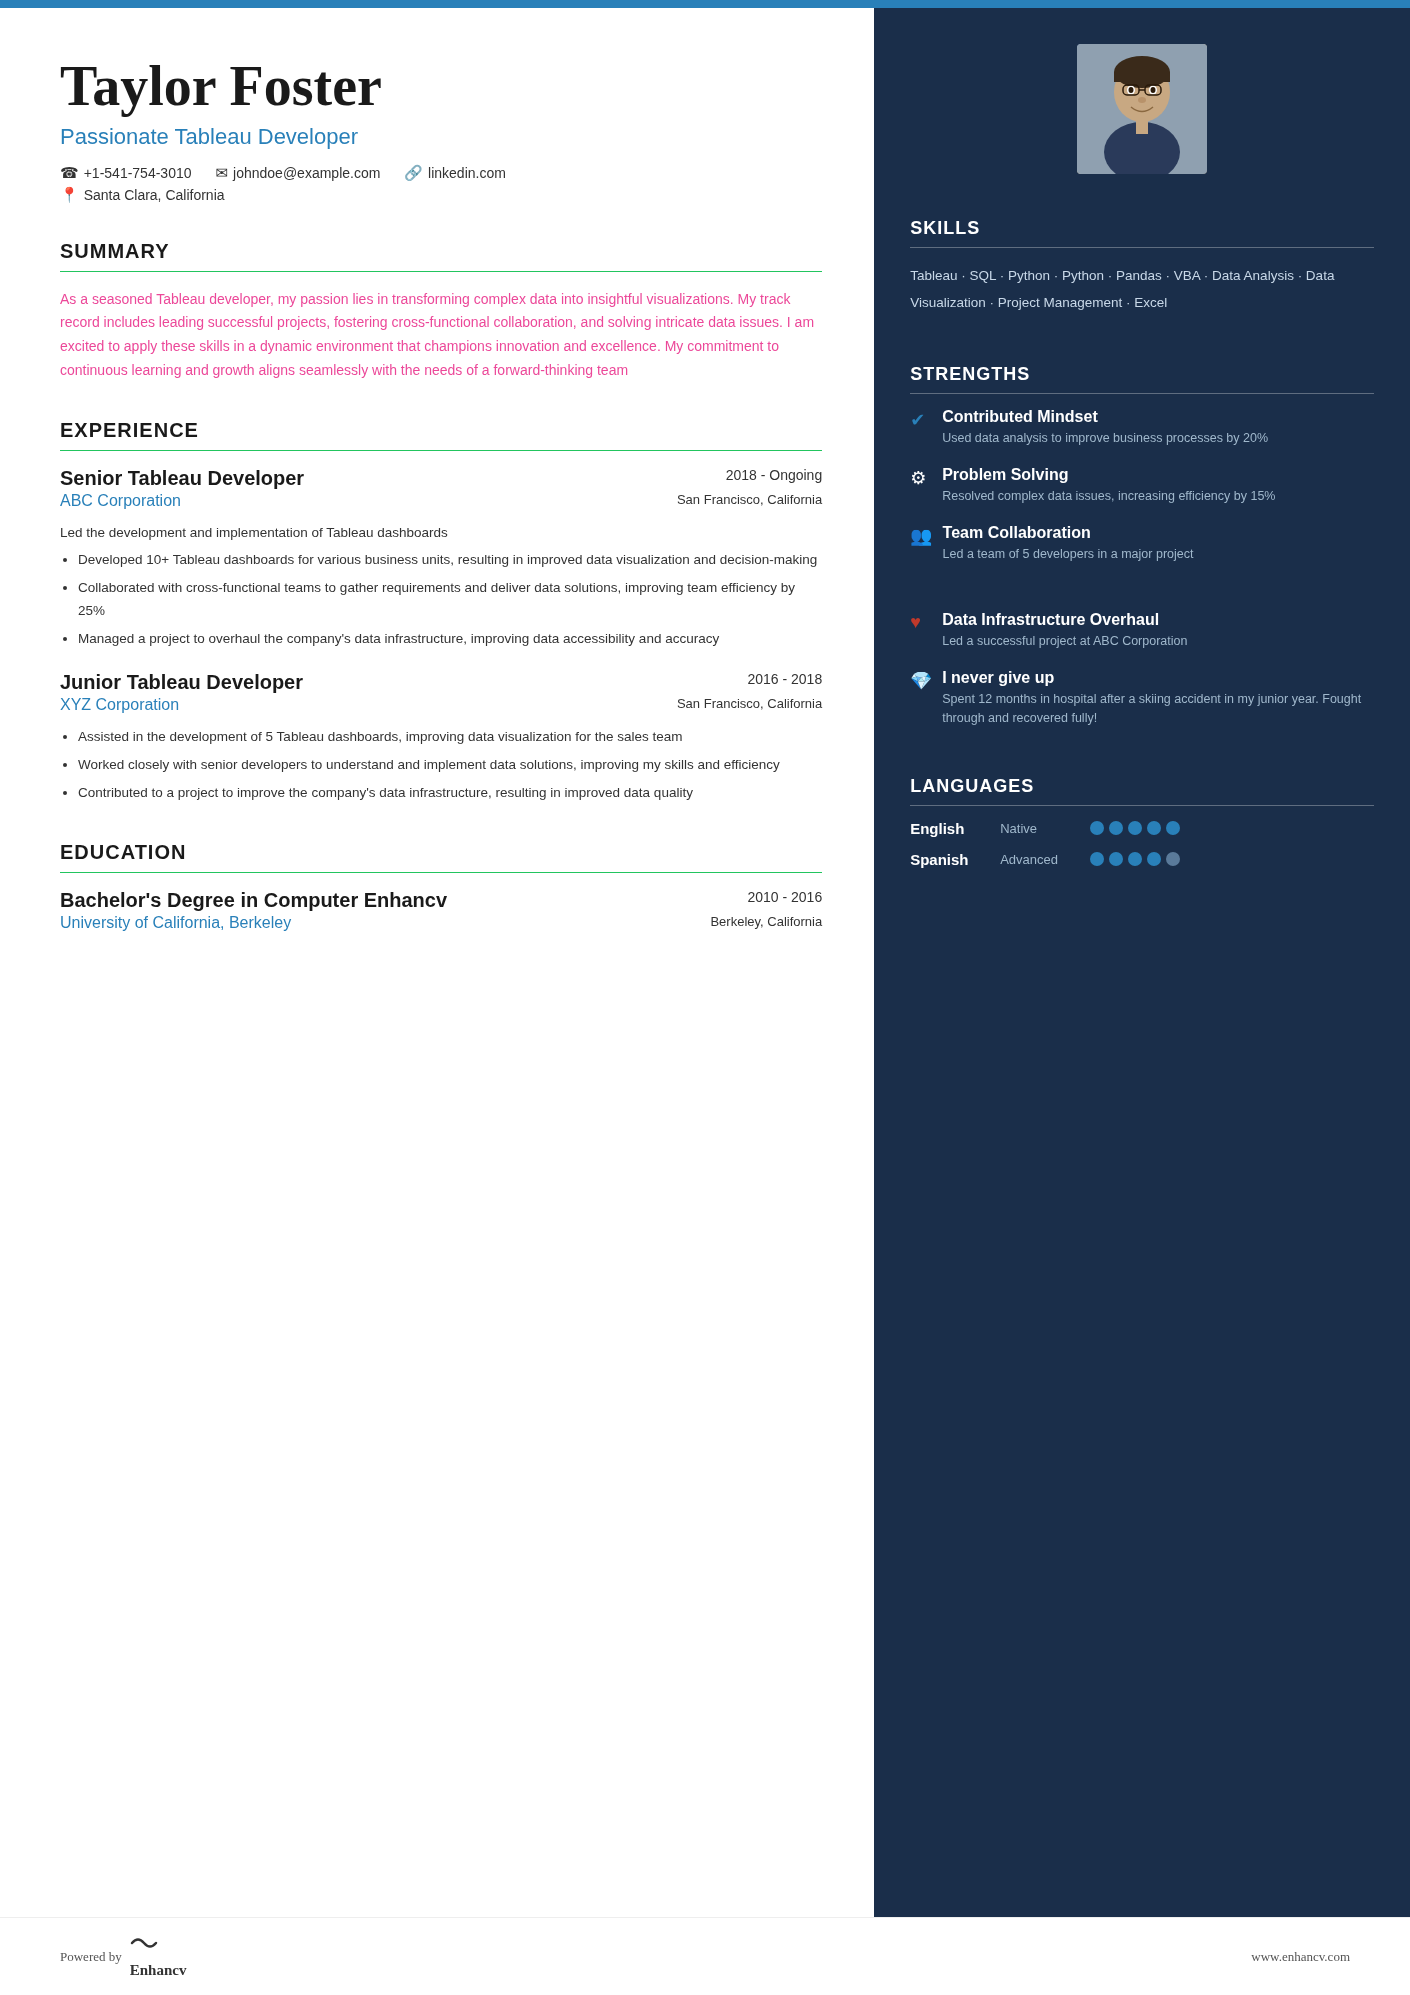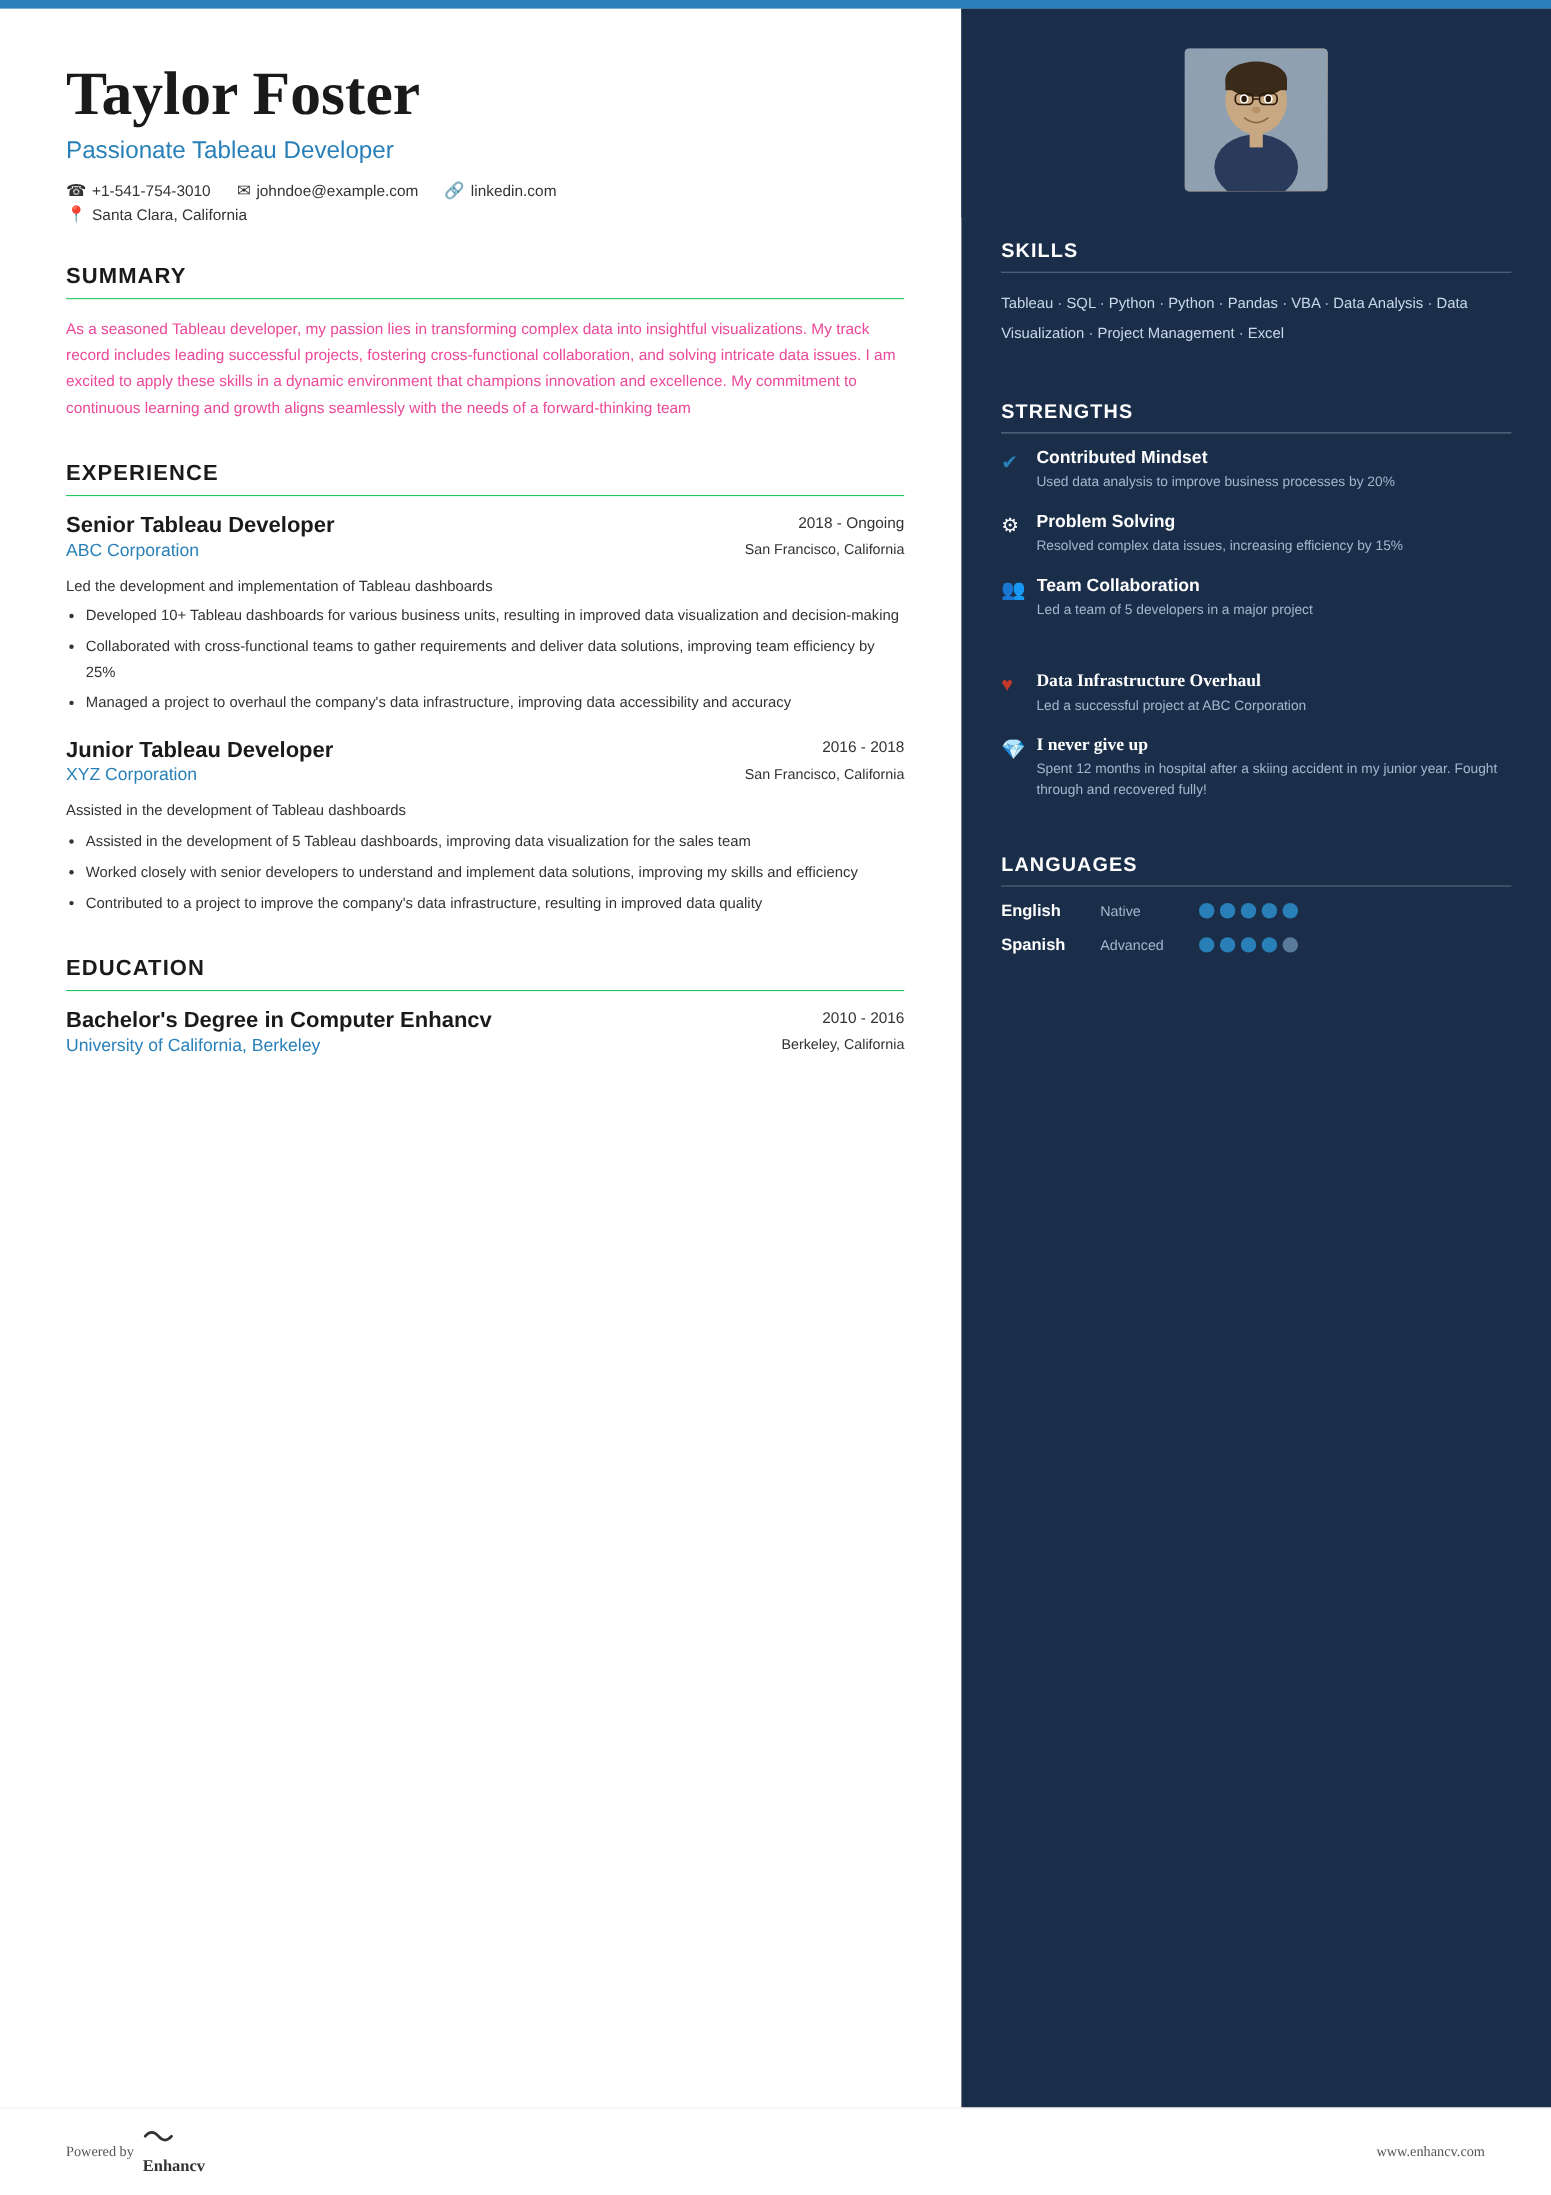--- a/index.html
+++ b/index.html
@@ -226,21 +226,21 @@
     }
     .achievement-icon {
       font-size: 18px;
       margin-top: 1px;
       min-width: 22px;
     }
     .achievement-name {
       font-size: 16px;
       font-weight: 700;
       color: #fff;
-      font-family: Liberation Serif, serif;
+      font-family: Liberation Sans, sans-serif;
       margin-bottom: 3px;
     }
     .achievement-desc {
       font-size: 12.5px;
       color: #a0b8cc;
       font-family: Arial, sans-serif;
       line-height: 1.5;
     }
     
     .lang-row {
@@ -373,21 +373,20 @@
 
       <div class="exp-entry">
         <div class="exp-header">
           <div class="exp-title">Junior Tableau Developer</div>
           <div class="exp-dates">2016 - 2018</div>
         </div>
         <div class="exp-meta">
           <div class="exp-company">XYZ Corporation</div>
           <div class="exp-location">San Francisco, California</div>
         </div>
-        <p class="exp-desc">Assisted in the development of Tableau dashboards</p>
         <ul class="exp-bullets">
           <li>Assisted in the development of 5 Tableau dashboards, improving data visualization for the sales team</li>
           <li>Worked closely with senior developers to understand and implement data solutions, improving my skills and efficiency</li>
           <li>Contributed to a project to improve the company's data infrastructure, resulting in improved data quality</li>
         </ul>
       </div>
     </div>
 
     <div class="section">
       <div class="section-title">EDUCATION</div>

